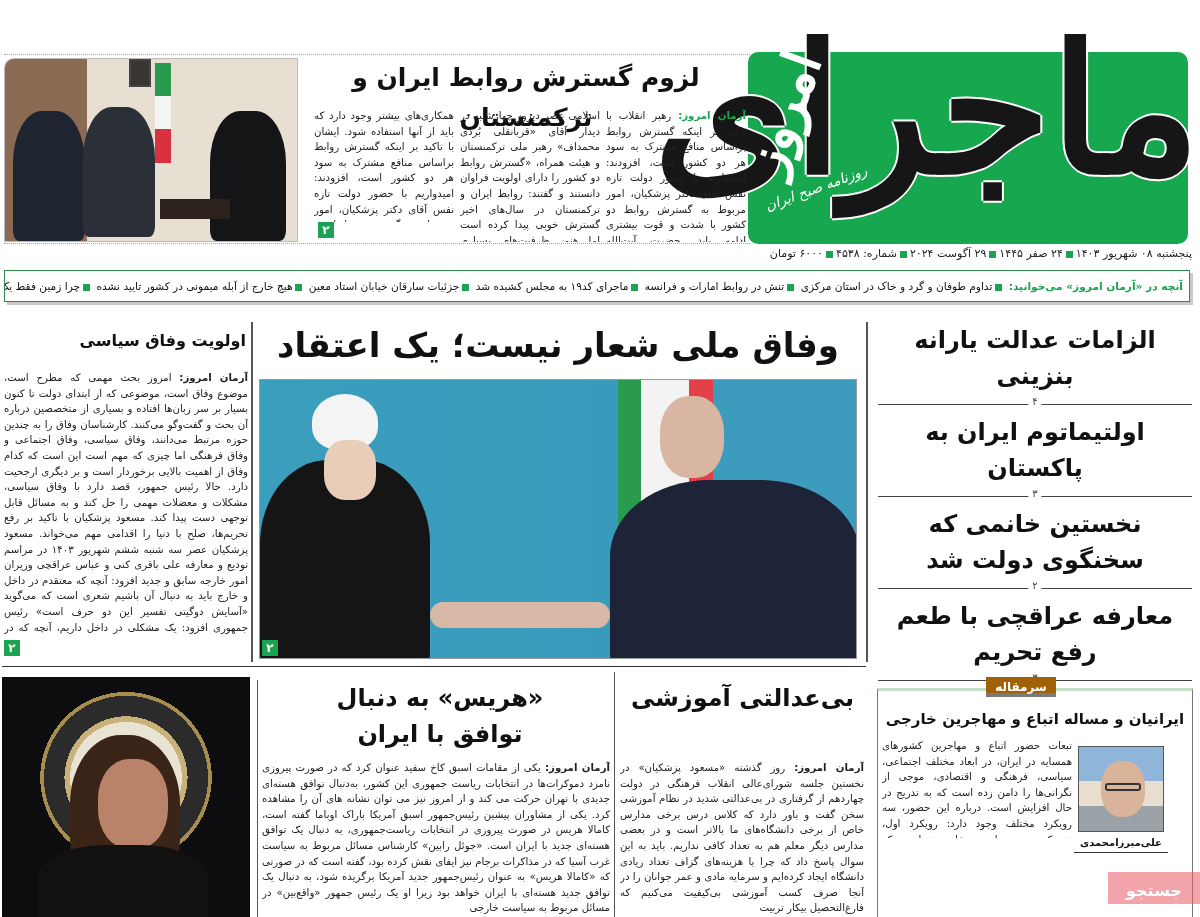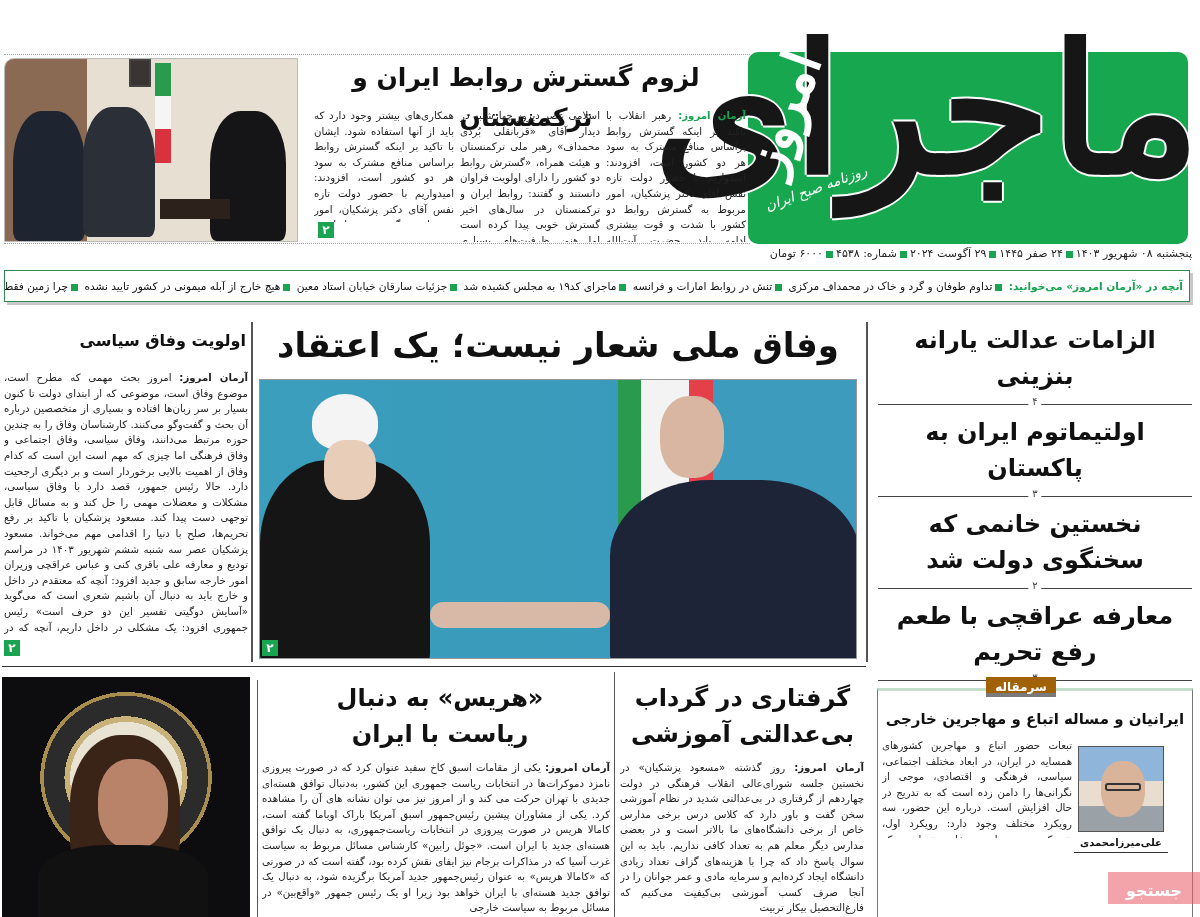--- a/index.html
+++ b/index.html
@@ -86,21 +86,21 @@
 <div class="col" style="left:606px;top:108px;width:140px;height:134px;">
   <b class="green">آرمان امروز:</b>
   <span>رهبر انقلاب با تاکید بر اینکه گسترش روابط براساس منافع مشترک به سود هر دو کشور است، افزودند: امیدواریم با حضور دولت تازه نفس آقای دکتر پزشکیان، امور مربوط به گسترش روابط دو کشور با شدت و قوت بیشتری ادامه یابد. حضرت آیت‌الله خامنه‌ای رهبر معظم انقلاب</span>
 </div>
 <div class="col" style="left:460px;top:108px;width:140px;height:134px;">اسلامی عصر دیروز چهارشنبه در دیدار آقای «قربانقلی بُردی محمداف» رهبر ملی ترکمنستان و هیئت همراه، «گسترش روابط دو کشور را دارای اولویت فراوان دانستند و گفتند: روابط ایران و ترکمنستان در سال‌های اخیر گسترش خوبی پیدا کرده است اما هنوز ظرفیت‌های بسیاری برای</div>
 <div class="col" style="left:314px;top:108px;width:140px;height:114px;">همکاری‌های بیشتر وجود دارد که باید از آنها استفاده شود. ایشان با تاکید بر اینکه گسترش روابط براساس منافع مشترک به سود هر دو کشور است، افزودند: امیدواریم با حضور دولت تازه نفس آقای دکتر پزشکیان، امور مربوط به گسترش روابط دو کشور با شدت و قوت بیشتری ادامه یابد.</div>
 <div class="abs pg" style="left:318px;top:222px;">۲</div>
 
 <div id="ticker" class="abs">
   <span class="lead">آنچه در «آرمان امروز» می‌خوانید:</span>
-  <span class="sq"></span><span>تداوم طوفان و گرد و خاک در محمداف مرکزی</span>
+  <span class="sq"></span><span>تداوم طوفان و گرد و خاک در استان مرکزی</span>
   <span class="sq"></span><span>تنش در روابط امارات و فرانسه</span>
   <span class="sq"></span><span>ماجرای کد۱۹ به مجلس کشیده شد</span>
   <span class="sq"></span><span>جزئیات سارقان خیابان استاد معین</span>
   <span class="sq"></span><span>هیچ خارج از آبله میمونی در کشور تایید نشده</span>
   <span class="sq"></span><span>چرا زمین فقط یک ماه دارد؟ و ...</span>
 </div>
 
 <div class="vrule" style="left:866px;top:322px;height:340px;"></div>
 <div id="right-col" class="abs">
   <div class="rh">الزامات عدالت یارانه بنزینی</div>
@@ -144,30 +144,29 @@
 
 <div id="harris-photo" class="abs" title="کامالا هریس">
   <div style="position:absolute;left:68px;top:58px;width:110px;height:150px;border-radius:46% 46% 30% 30%;background:#3a2418;"></div>
   <div style="position:absolute;left:96px;top:82px;width:70px;height:90px;border-radius:44%;background:#b88368;"></div>
   <div class="ph-fig" style="left:36px;top:168px;width:170px;height:80px;background:#111;"></div>
 </div>
 <div class="vrule" style="left:257px;top:680px;height:237px;width:1px;"></div>
 
 <div id="harris-head" class="abs">
   <div>«هریس» به دنبال</div>
-  <div>ریاست با ایران</div>
+  <div>توافق با ایران</div>
 </div>
 <div class="col" style="left:262px;top:760px;width:348px;height:157px;">
   <b>آرمان امروز:</b>
   <span>یکی از مقامات اسبق کاخ سفید عنوان کرد که در صورت پیروزی نامزد دموکرات‌ها در انتخابات ریاست جمهوری این کشور، به‌دنبال توافق هسته‌ای جدیدی با تهران حرکت می کند و از امروز نیز می توان نشانه های آن را مشاهده کرد. یکی از مشاوران پیشین رئیس‌جمهور اسبق آمریکا باراک اوباما گفته است، کامالا هریس در صورت پیروزی در انتخابات ریاست‌جمهوری، به دنبال یک توافق هسته‌ای جدید با ایران است. «جوئل رابین» کارشناس مسائل مربوط به سیاست غرب آسیا که در مذاکرات برجام نیز ایفای نقش کرده بود، گفته است که در صورتی که «کامالا هریس» به عنوان رئیس‌جمهور جدید آمریکا برگزیده شود، به دنبال یک توافق جدید هسته‌ای با ایران خواهد بود زیرا او یک رئیس جمهور «واقع‌بین» در مسائل مربوط به سیاست خارجی</span>
 </div>
 <div class="vrule" style="left:614px;top:672px;height:245px;width:1px;"></div>
 
 <div id="edu-head" class="abs">
-  <div>گرفتاری در گرداب</div>
   <div>بی‌عدالتی آموزشی</div>
 </div>
 <div class="col" style="left:620px;top:760px;width:244px;height:157px;">
   <b>آرمان امروز:</b>
   <span>روز گذشته «مسعود پزشکیان» در نخستین جلسه شورای‌عالی انقلاب فرهنگی در دولت چهاردهم از گرفتاری در بی‌عدالتی شدید در نظام آموزشی سخن گفت و باور دارد که کلاس درس برخی مدارس خاص از برخی دانشگاه‌های ما بالاتر است و در بعضی مدارس دیگر معلم هم به تعداد کافی نداریم. باید به این سوال پاسخ داد که چرا با هزینه‌های گزاف تعداد زیادی دانشگاه ایجاد کرده‌ایم و سرمایه مادی و عمر جوانان را در آنجا صرف کسب آموزشی بی‌کیفیت می‌کنیم که فارغ‌التحصیل بیکار تربیت</span>
 </div>
 
 <div id="editorial-box" class="abs"></div>
 <div id="editorial-label" class="abs">سرمقاله</div>
 <div id="editorial-head" class="abs">ایرانیان و مساله اتباع و مهاجرین خارجی</div>

